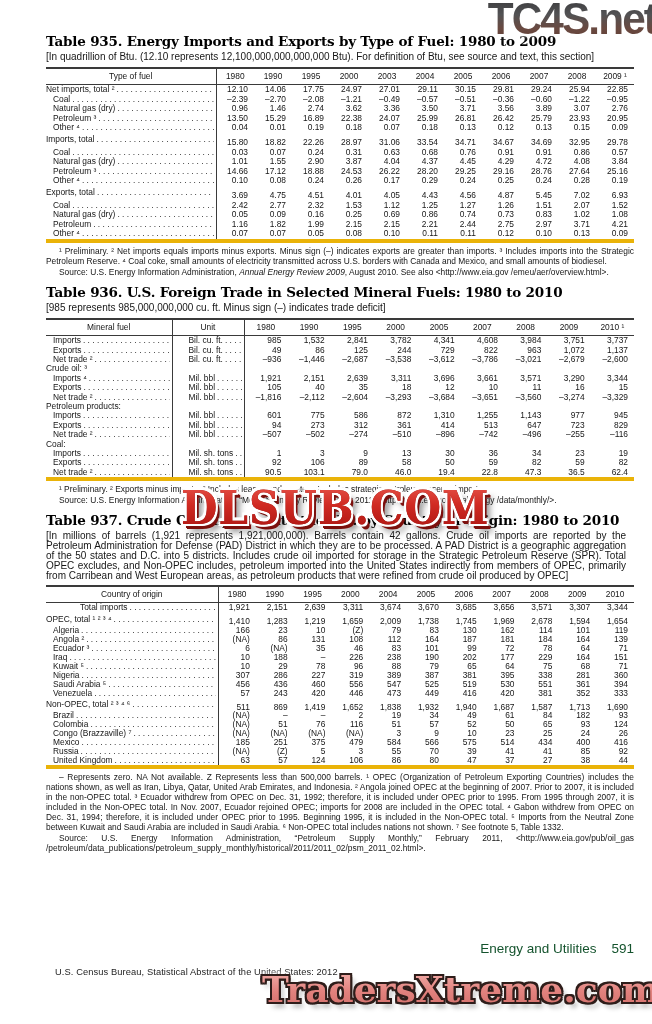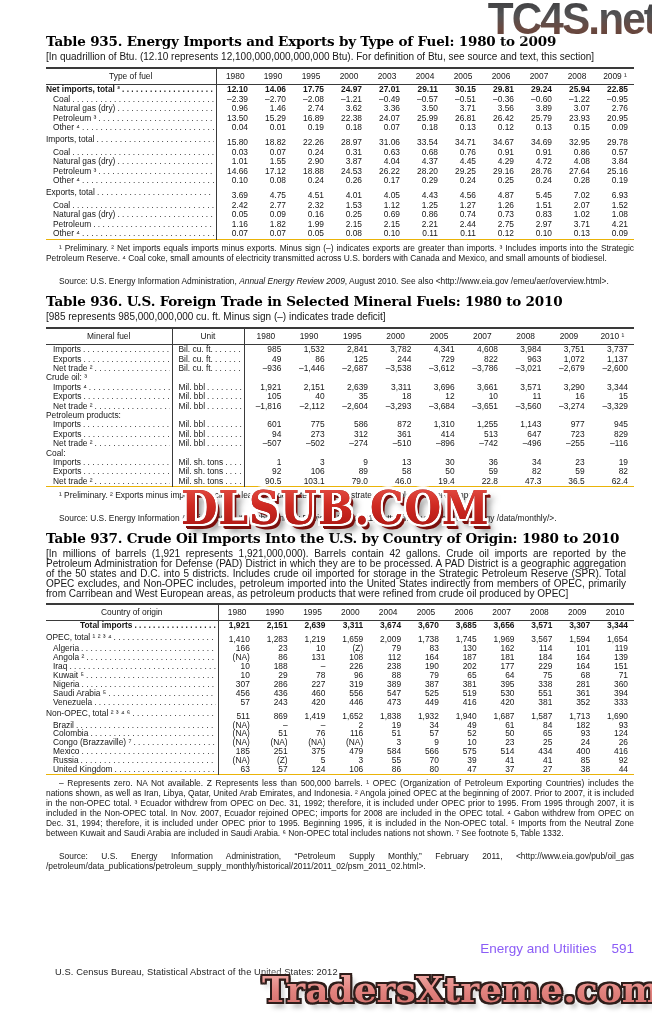--- a/index.html
+++ b/index.html
@@ -10,53 +10,53 @@
   }
   .page{position:absolute;left:46px;top:0;width:588px}
   .spacer-top{height:33px}
   h1.tbl-title{
     font-family:"DejaVu Serif",serif;font-size:13.5px;line-height:16px;
     font-weight:bold;color:#000;margin:0 0 3px 0;letter-spacing:-.2px;
   }
   .note{font-size:10px;line-height:10px;margin:0 8px 5px 0;text-align:justify}
   table.stat{
     width:100%;border-collapse:collapse;table-layout:fixed;
-    border-top:2px solid #3a3a3a;border-bottom:1px solid #eab308;
+    border-top:2px solid #3a3a3a;border-bottom:4px solid #eab308;
   }
   .stat th{
     font-weight:normal;font-size:8.4px;line-height:10px;padding:2px 0 3px 0;
     border-bottom:1px solid #3a3a3a;text-align:center;white-space:nowrap;
   }
   .stat td{
     font-size:8.4px;line-height:9.6px;padding:0 6px 0 0;text-align:right;white-space:nowrap;
   }
   #t936 td{line-height:9.4px}
   #t937 td{line-height:8.9px}
   .stat th.stub,.stat td.stub,.stat th.unit,.stat td.unit{border-right:1px solid #3a3a3a;padding:0}
   .stat th.stub,.stat th.unit{padding:2px 0 3px 0}
   .stubwrap,.unitwrap{display:flex;align-items:baseline;overflow:hidden}
   .lbl{white-space:nowrap}
   .leader{flex:1;overflow:hidden;white-space:nowrap;margin:0 2px;color:#2a2a2a}
   .leader::before{content:". . . . . . . . . . . . . . . . . . . . . . . . . . . . . . . . . . . . . . . . . ."}
   tr.gap td{padding-top:5px}
-  tr.bold{font-weight:bold}
+  tr.bold{font-weight:normal}
   tr.ind .stubwrap{padding-left:7px}
   tr.ctr .stubwrap{padding-left:34px}
-  .unitwrap{padding-left:6px}
+  .unitwrap{padding-left:16px}
   #t935 col.c-stub{width:170px}
   #t936 col.c-stub{width:126px}
   #t936 col.c-unit{width:72px}
   #t937 col.c-stub{width:172px}
   .fn,.src{font-size:8.4px;line-height:10.1px;margin:3px 0 0 0;text-align:justify;text-indent:13px}
-  .src{margin-top:13px}
+  .src{margin-top:1px}
   #sec936,#sec937{margin-top:7px}
   #sec937 .note{line-height:9.8px}
   #sec937 .fn{line-height:10px}
   
-  .runhead{position:absolute;top:941px;right:18px;font-size:13.5px;color:#8b5cf6;z-index:2}
+  .runhead{position:absolute;top:941px;right:18px;font-size:13.5px;color:#14532d;z-index:2}
   .runhead .pg{margin-left:15px}
   .credit{position:absolute;top:967px;left:55px;font-size:9.3px;color:#242424;letter-spacing:.1px;z-index:2}
   
   .wm{position:absolute;z-index:6;line-height:1;pointer-events:none}
   .wm .under{position:absolute;left:0;top:0}
   .wm .face{position:relative}
   .wm-top{top:-4px;right:-4px;font-weight:bold;font-size:45px;letter-spacing:-2px;
           font-family:"Liberation Sans",sans-serif;transform:scaleX(.94);transform-origin:right top}
   .wm-top .under{color:#fff;text-shadow:0 0 3px #fff,0 0 6px #fff,0 0 10px rgba(255,255,255,.9)}
   .wm-top .face{
@@ -846,21 +846,21 @@
               </div>
             </td>
             <td class="val">1,410</td>
             <td class="val">1,283</td>
             <td class="val">1,219</td>
             <td class="val">1,659</td>
             <td class="val">2,009</td>
             <td class="val">1,738</td>
             <td class="val">1,745</td>
             <td class="val">1,969</td>
-            <td class="val">3,567</td>
+            <td class="val">2,678</td>
             <td class="val">1,594</td>
             <td class="val">1,654</td>
           </tr>
           <tr class="ind">
             <td class="stub">
               <div class="stubwrap">
                 <span class="lbl">Algeria</span>
                 <span class="leader"></span>
               </div>
             </td>
@@ -887,20 +887,39 @@
             <td class="val">86</td>
             <td class="val">131</td>
             <td class="val">108</td>
             <td class="val">112</td>
             <td class="val">164</td>
             <td class="val">187</td>
             <td class="val">181</td>
             <td class="val">184</td>
             <td class="val">164</td>
             <td class="val">139</td>
+          </tr>
+          <tr class="ind">
+            <td class="stub">
+              <div class="stubwrap">
+                <span class="lbl">Ecuador ³</span>
+                <span class="leader"></span>
+              </div>
+            </td>
+            <td class="val">6</td>
+            <td class="val">(NA)</td>
+            <td class="val">35</td>
+            <td class="val">46</td>
+            <td class="val">83</td>
+            <td class="val">101</td>
+            <td class="val">99</td>
+            <td class="val">72</td>
+            <td class="val">78</td>
+            <td class="val">64</td>
+            <td class="val">71</td>
           </tr>
           <tr class="ind">
             <td class="stub">
               <div class="stubwrap">
                 <span class="lbl">Iraq</span>
                 <span class="leader"></span>
               </div>
             </td>
             <td class="val">10</td>
             <td class="val">188</td>

